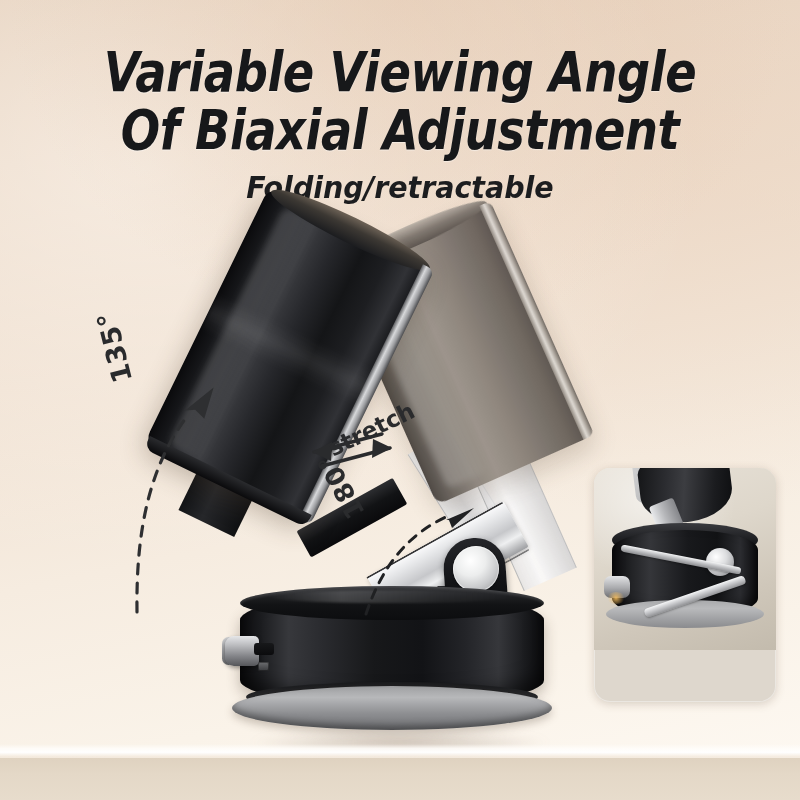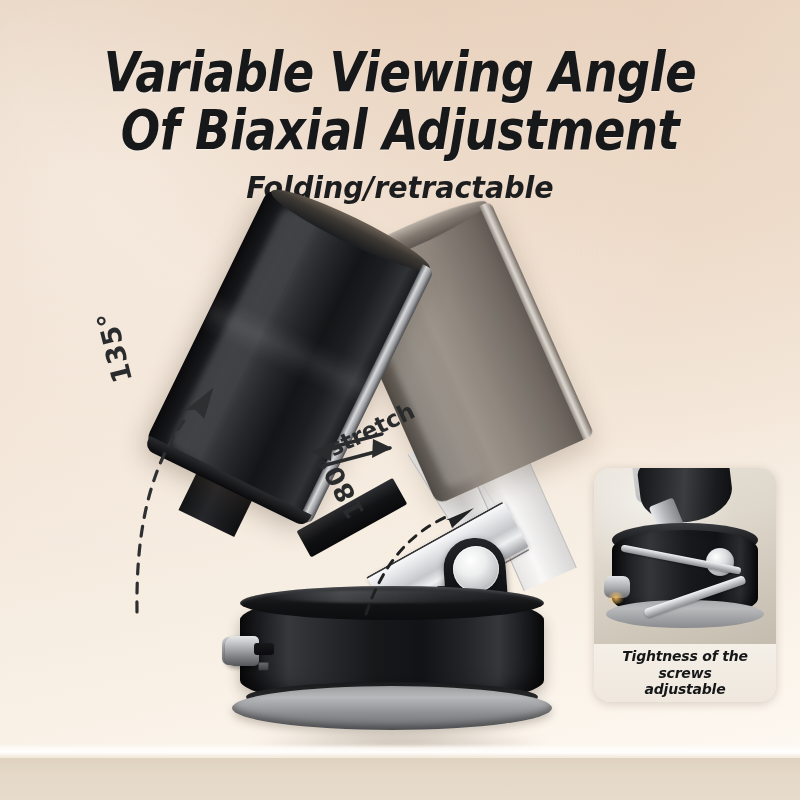--- a/index.html
+++ b/index.html
@@ -436,19 +436,15 @@
       <div class="ins-arm2"></div>
       <div class="ins-base-top"></div>
       <div class="ins-base"></div>
       <div class="ins-base-ring"></div>
       <div class="ins-joint"></div>
       <div class="ins-knob"></div>
       <div class="ins-knob-glow"></div>
       <div class="ins-wrench-a"></div>
       <div class="ins-wrench-b"></div>
     </div>
-    <div class="inset-caption">
-      <span>Tightness of the screws</span>
-      <span>adjustable</span>
-    </div>
   </div>
 
 </div>
 
 </body></html>

